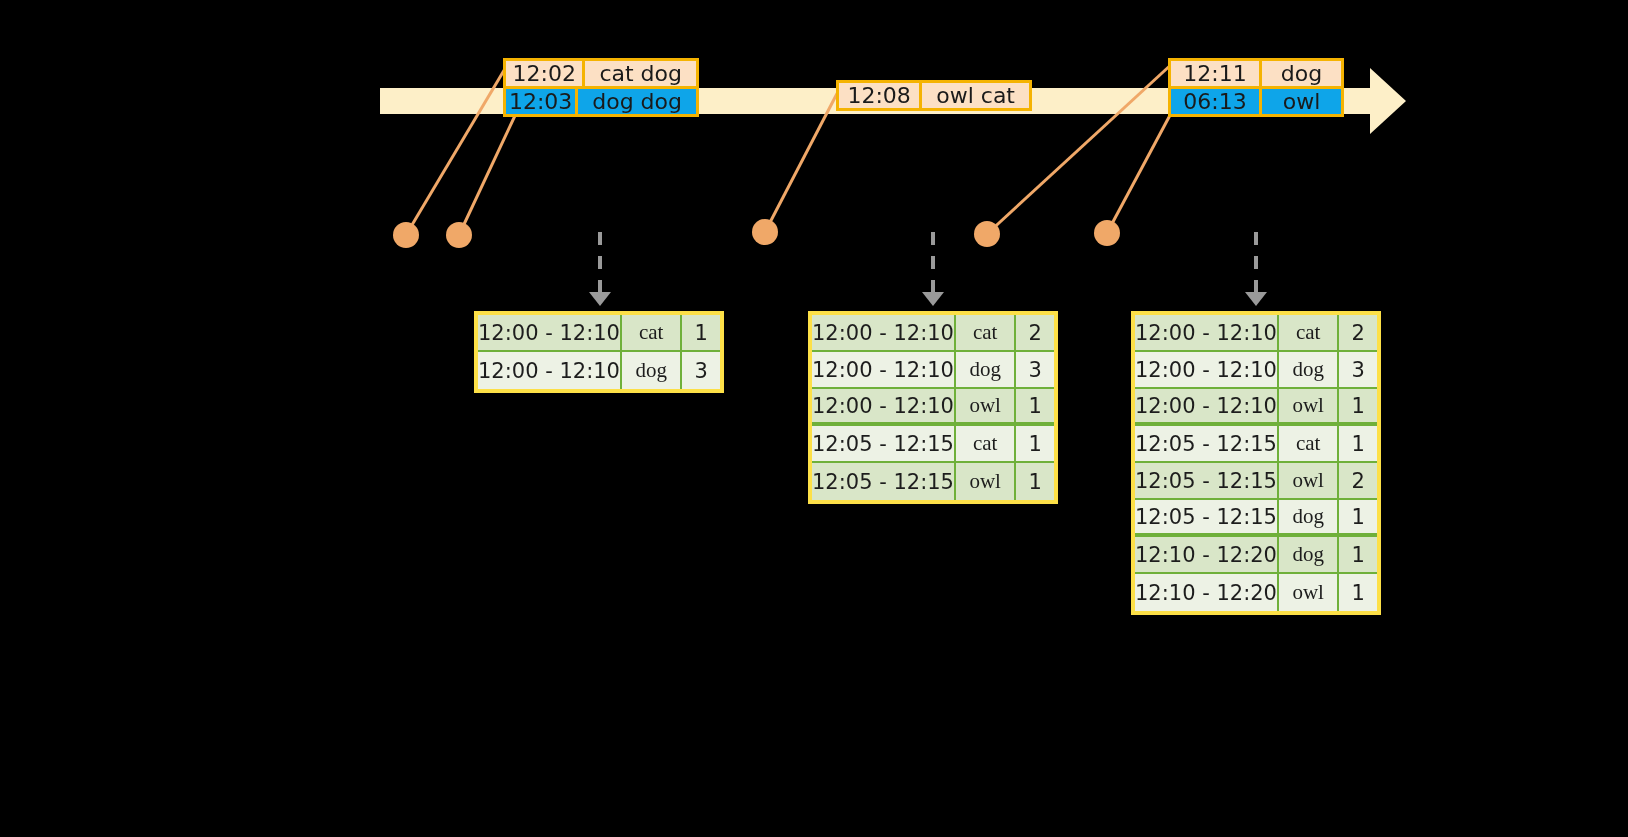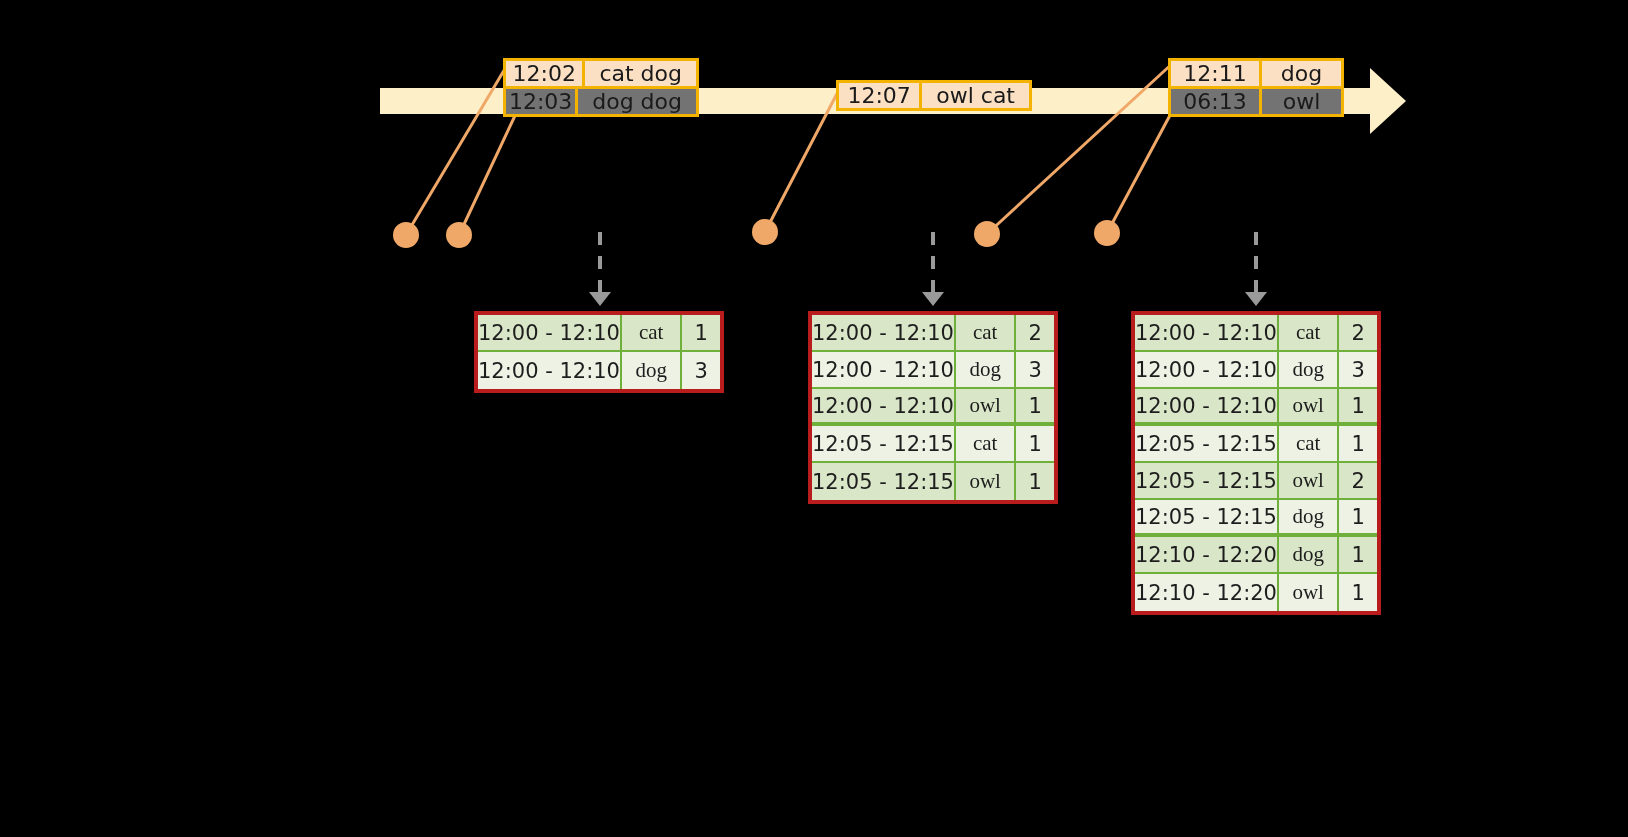--- a/index.html
+++ b/index.html
@@ -21,26 +21,26 @@
   .evt-row{display:flex;align-items:stretch;}
   .evt-row + .evt-row{border-top:3px solid #F5B301;}
   .evt-time,.evt-words{
     display:flex;align-items:center;justify-content:center;
     font-size:22px;color:#1a1a1a;white-space:nowrap;
     box-sizing:border-box;
   }
   .evt-time{width:88px;}
   .evt-words{flex:1;border-left:3px solid #F5B301;padding:0 14px;}
   .tone-a .evt-time,.tone-a .evt-words{background:#FCE0C4;}
-  .tone-b .evt-time,.tone-b .evt-words{background:#737373;}
+  .tone-b .evt-time,.tone-b .evt-words{background:#0ea5e9;}
 
   
   .res-table{
     position:absolute;
-    border:4px solid #b91c1c;
+    border:4px solid #fde047;
     box-sizing:border-box;
     display:flex;flex-direction:column;
     z-index:4;
   }
   .res-row{display:flex;height:37px;border-bottom:2px solid #6FB03A;box-sizing:border-box;}
   .res-row:last-child{border-bottom:none;}
   .res-row.thick{border-bottom:4px solid #6FB03A;}
   .res-cell{
     display:flex;align-items:center;justify-content:center;
     font-size:21px;color:#1d1d1d;box-sizing:border-box;white-space:nowrap;
@@ -92,21 +92,21 @@
           <div class="evt-time">12:02</div>
           <div class="evt-words">cat dog</div>
         </div>
         <div class="evt-row tone-b">
           <div class="evt-time">12:03</div>
           <div class="evt-words">dog dog</div>
         </div>
       </div>
       <div class="evt-box" style="left: 836px; top: 80px; width: 196px;">
         <div class="evt-row tone-a">
-          <div class="evt-time">12:07</div>
+          <div class="evt-time">12:08</div>
           <div class="evt-words">owl cat</div>
         </div>
       </div>
       <div class="evt-box" style="left: 1168px; top: 58px; width: 176px; justify-content: center;">
         <div class="evt-row tone-a">
           <div class="evt-time">12:11</div>
           <div class="evt-words">dog</div>
         </div>
         <div class="evt-row tone-b">
           <div class="evt-time">06:13</div>

